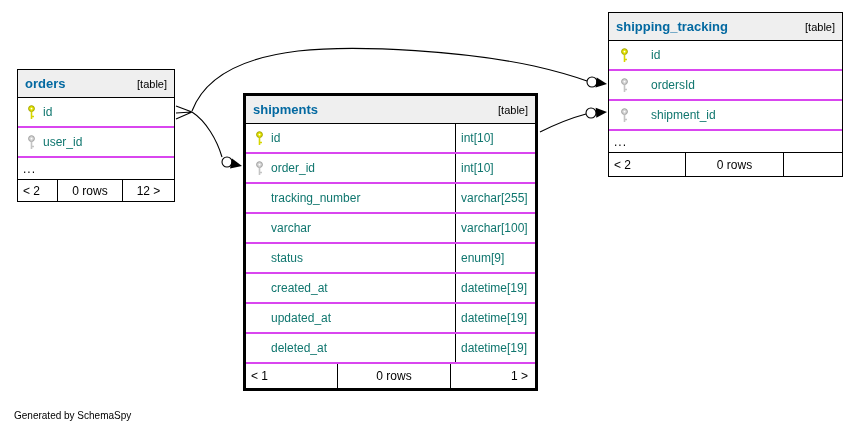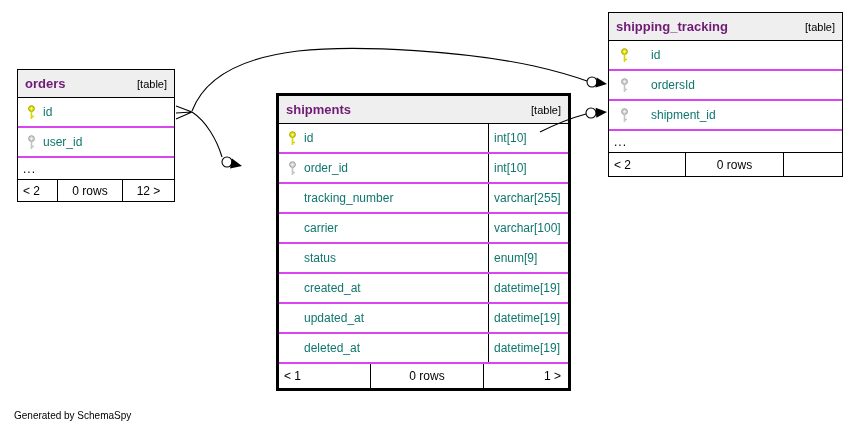--- a/index.html
+++ b/index.html
@@ -4,24 +4,24 @@
 <style>
   html,body{margin:0;padding:0;}
   body{background:#fff;font-family:"Liberation Sans",sans-serif;}
   #canvas{position:relative;width:859px;height:439px;background:#ffffff;overflow:hidden;}
 
   
   #edges{position:absolute;left:0;top:0;z-index:5;pointer-events:none;}
 
   
   .tbl{position:absolute;background:#fff;border:1px solid #000;box-sizing:border-box;z-index:2;}
-  .tbl.thick{border-width:3px;margin-left:33px;}
+  .tbl.thick{border-width:3px;}
   .thead{background:#efefef;border-bottom:1px solid #000;height:27px;display:flex;
          justify-content:space-between;align-items:center;padding:0 7px;box-sizing:content-box;}
-  .tname{font-weight:bold;font-size:13px;color:#701a75;}
+  .tname{font-weight:bold;font-size:13px;color:#0369a1;}
   .ttag{font-size:11px;color:#000;}
   .row{display:flex;align-items:center;height:28px;border-bottom:2px solid #d946ef;font-size:12px;color:#0f766e;}
   .keyslot{width:25px;padding-left:8px;box-sizing:border-box;display:flex;align-items:center;flex:none;}
   .tbl.wideslot .keyslot{width:42px;padding-left:10px;}
   .cname{flex:1;white-space:nowrap;overflow:hidden;}
   .ctype{border-left:1px solid #000;width:80px;flex:none;align-self:stretch;
          display:flex;align-items:center;padding-left:5px;box-sizing:border-box;}
   .ell{height:21px;border-bottom:1px solid #000;display:flex;align-items:center;
        padding-left:5px;font-size:12px;letter-spacing:1px;}
   .tfoot{display:flex;font-size:12px;align-items:stretch;}
@@ -131,21 +131,21 @@
       <span class="cname">order_id</span>
       <span class="ctype">int[10]</span>
     </div>
     <div class="row">
       <span class="keyslot"></span>
       <span class="cname">tracking_number</span>
       <span class="ctype">varchar[255]</span>
     </div>
     <div class="row">
       <span class="keyslot"></span>
-      <span class="cname">carrier</span>
+      <span class="cname">varchar</span>
       <span class="ctype">varchar[100]</span>
     </div>
     <div class="row">
       <span class="keyslot"></span>
       <span class="cname">status</span>
       <span class="ctype">enum[9]</span>
     </div>
     <div class="row">
       <span class="keyslot"></span>
       <span class="cname">created_at</span>

